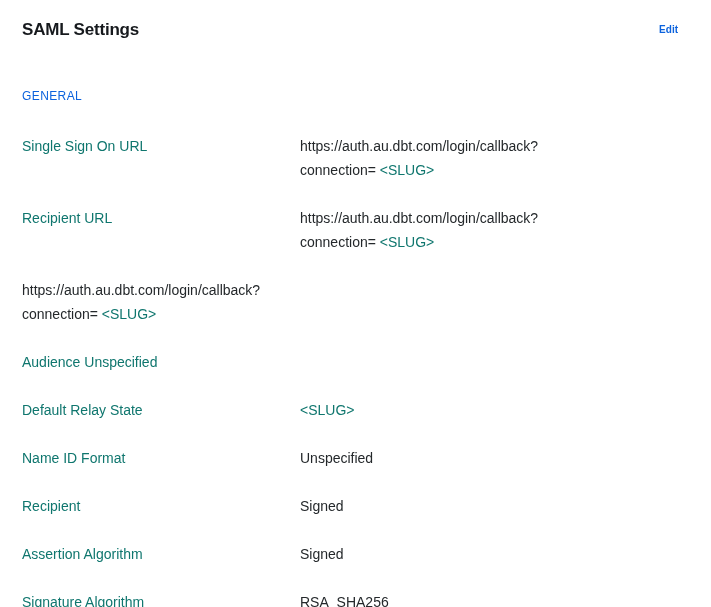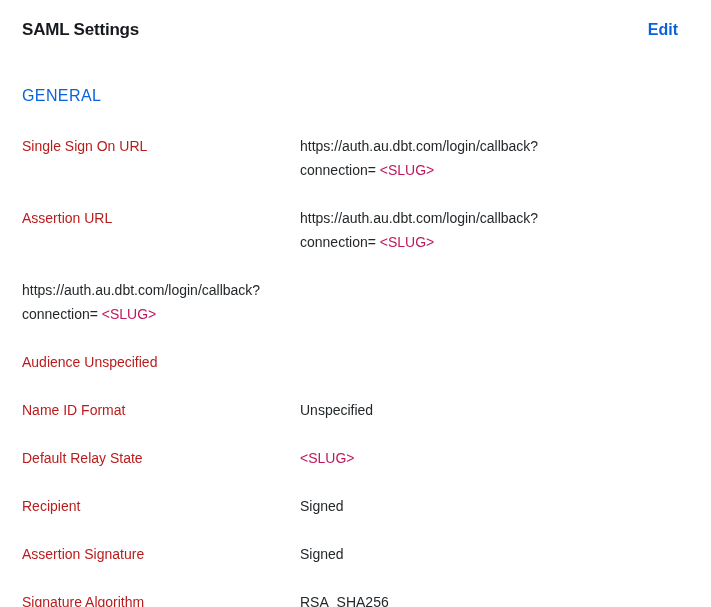--- a/index.html
+++ b/index.html
@@ -20,57 +20,57 @@
     justify-content: space-between;
     align-items: flex-start;
   }
   .title {
     font-size: 17px;
     font-weight: 700;
     color: #16191d;
     letter-spacing: -0.2px;
   }
   .edit-link {
-    font-size: 16px;
+    font-size: 10px;
     font-weight: 700;
     color: #0b62dd;
     text-decoration: none;
     cursor: pointer;
     line-height: 20px;
     padding-left: 32px;
   }
   .section-label {
     margin-top: 49px;
-    font-size: 16px;
+    font-size: 12px;
     font-weight: 400;
     letter-spacing: 0.4px;
     color: #0b62dd;
     line-height: 14px;
   }
   .rows {
     margin-top: 31px;
   }
   .row {
     display: flex;
     margin-bottom: 24px;
     font-size: 14px;
     line-height: 24px;
   }
   .row-label {
     width: 278px;
     flex: 0 0 278px;
-    color: #b91c1c;
+    color: #0f766e;
   }
   .row-value {
     flex: 1;
     color: #24282b;
     word-break: normal;
   }
   .slug {
-    color: #be185d;
+    color: #0f766e;
   }
 </style>
 </head>
 <body>
 
 <div class="page">
 
   <div class="header">
     <div class="title">SAML Settings</div>
     <a class="edit-link">Edit</a>
@@ -79,49 +79,49 @@
   <div class="section-label">GENERAL</div>
 
   <div class="rows">
 
     <div class="row">
       <div class="row-label">Single Sign On URL</div>
       <div class="row-value"><span>https://auth.au.dbt.com/login/callback?</span><br><span>connection= </span><span class="slug">&lt;SLUG&gt;</span></div>
     </div>
 
     <div class="row">
-      <div class="row-label">Assertion URL</div>
+      <div class="row-label">Recipient URL</div>
       <div class="row-value"><span>https://auth.au.dbt.com/login/callback?</span><br><span>connection= </span><span class="slug">&lt;SLUG&gt;</span></div>
     </div>
 
     <div class="row">
       <div class="row-value"><span>https://auth.au.dbt.com/login/callback?</span><br><span>connection= </span><span class="slug">&lt;SLUG&gt;</span></div>
     </div>
 
     <div class="row">
       <div class="row-label">Audience Unspecified</div>
     </div>
 
     <div class="row">
-      <div class="row-label">Name ID Format</div>
-      <div class="row-value">Unspecified</div>
+      <div class="row-label">Default Relay State</div>
+      <div class="row-value"><span class="slug">&lt;SLUG&gt;</span></div>
     </div>
 
     <div class="row">
-      <div class="row-label">Default Relay State</div>
-      <div class="row-value"><span class="slug">&lt;SLUG&gt;</span></div>
+      <div class="row-label">Name ID Format</div>
+      <div class="row-value">Unspecified</div>
     </div>
 
     <div class="row">
       <div class="row-label">Recipient</div>
       <div class="row-value">Signed</div>
     </div>
 
     <div class="row">
-      <div class="row-label">Assertion Signature</div>
+      <div class="row-label">Assertion Algorithm</div>
       <div class="row-value">Signed</div>
     </div>
 
     <div class="row">
       <div class="row-label">Signature Algorithm</div>
       <div class="row-value">RSA_SHA256</div>
     </div>
 
   </div>
 </div>

